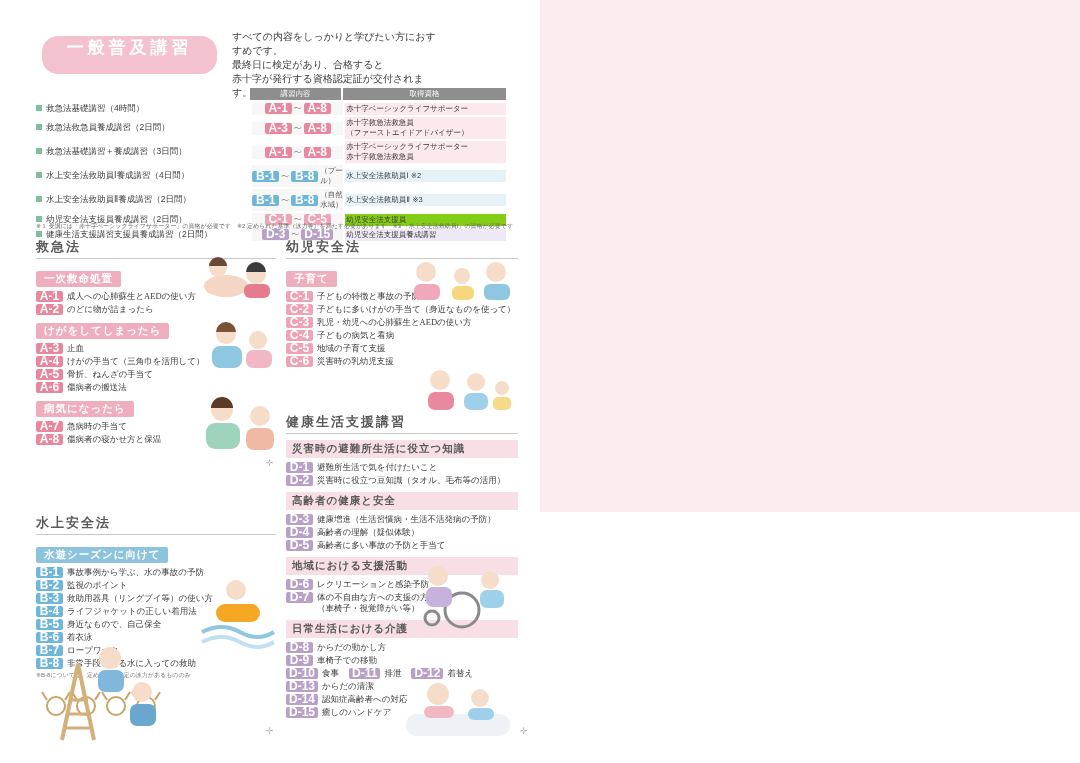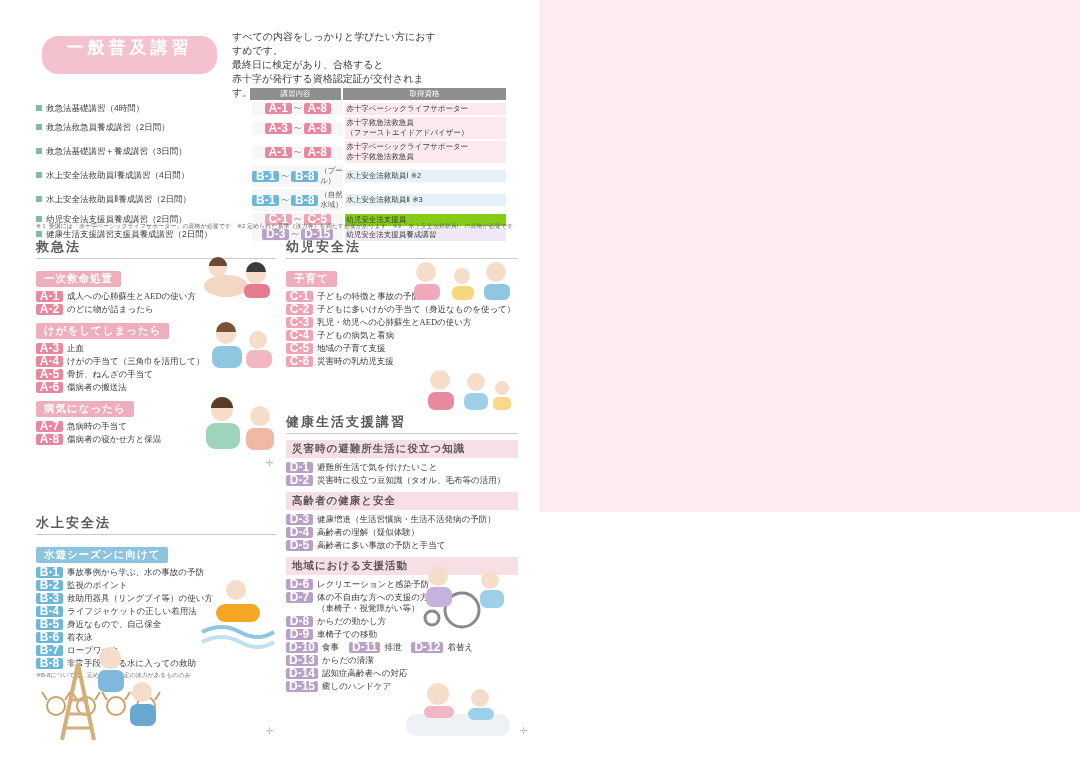--- a/index.html
+++ b/index.html
@@ -256,20 +256,21 @@
       <div class="row">
           <span class="tag t-d">D-6</span>
           <span class="txt">レクリエーションと感染予防</span>
         </div>
       <div class="row" style="align-items:flex-start">
           <span class="tag t-d">D-7</span>
           <span class="txt" style="white-space:pre-line">体の不自由な方への支援の方法
 （車椅子・視覚障がい等）</span>
         </div>
 
+      <div class="sub-band">日常生活における介護</div>
       <div class="row">
           <span class="tag t-d">D-8</span>
           <span class="txt">からだの動かし方</span>
         </div>
       <div class="row">
           <span class="tag t-d">D-9</span>
           <span class="txt">車椅子での移動</span>
         </div>
       <div class="row">
         <span class="tag t-d">D-10</span>

